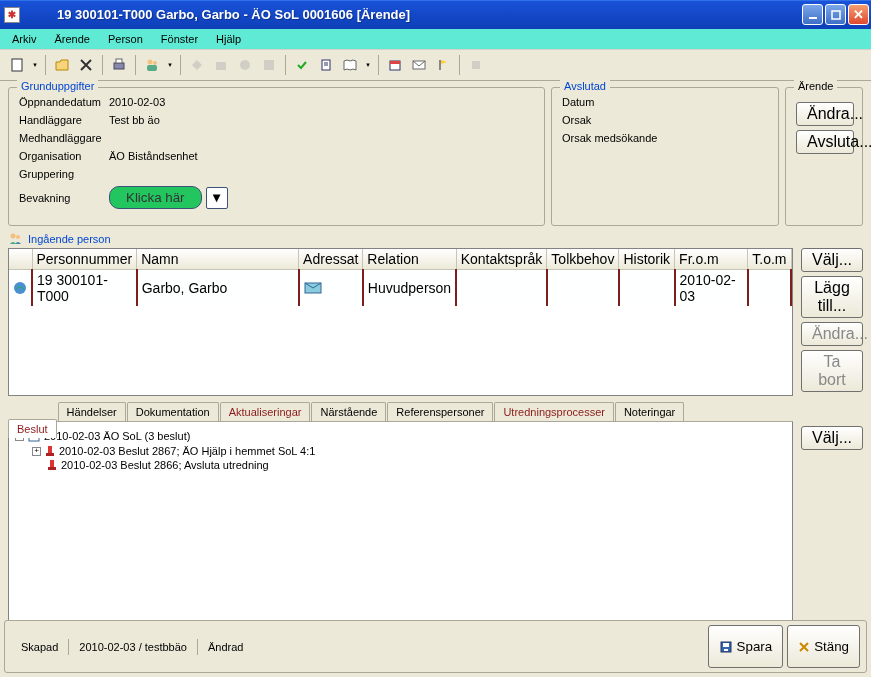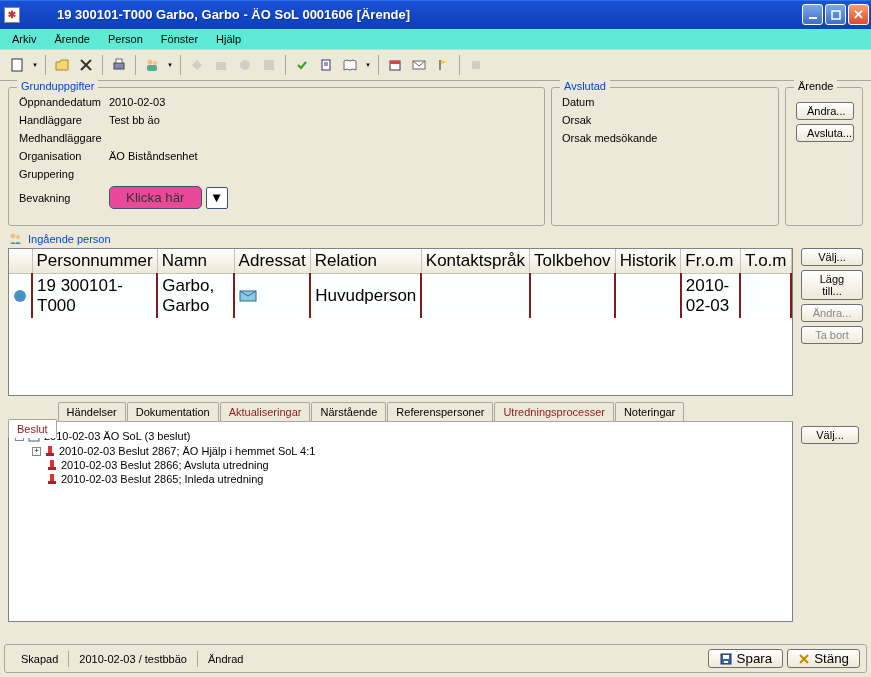--- a/index.html
+++ b/index.html
@@ -32,36 +32,36 @@
 .fs-avslut { width: 228px; }
 .fs-arende { width: 78px; }
 
 .kv-row { display: flex; margin-bottom: 6px; }
 .kv-label { width: 90px; }
 
 .grund-cols { display: flex; flex-direction: column; }
 .grund-col1 { width: 250px; }
 .grund-col2 { flex: 1; }
 
-.btn { background: linear-gradient(to bottom, #fff, #ece9d8); border: 1px solid #707070; border-radius: 3px; padding: 2px 10px; font-size: 11px; cursor: pointer; min-width: 58px; text-align: center; }
+.btn { background: linear-gradient(to bottom, #fff, #ece9d8); border: 1px solid #707070; border-radius: 3px; padding: 2px 10px; font-size: 16px; cursor: pointer; min-width: 58px; text-align: center; }
 .btn.disabled { color: #888; }
 
 .klicka-row { display: flex; align-items: center; gap: 4px; }
-.klicka-btn { border: 1px solid #3d5277; background: #ec4899; padding: 3px 16px; cursor: pointer; border-radius: 5px; color: #333; }
+.klicka-btn { border: 1px solid #3d5277; background: #22c55e; padding: 3px 16px; cursor: pointer; border-radius: 10px; color: #333; }
 .dd-btn { border: 1px solid #3d5277; background: #fff; width: 22px; height: 22px; display: flex; align-items: center; justify-content: center; cursor: pointer; border-radius: 2px; }
 
 .arende-btns { display: flex; flex-direction: column; gap: 4px; margin-top: 6px; }
 
 .person-section { margin-bottom: 6px; }
 .person-header { display: flex; align-items: center; gap: 4px; margin-bottom: 2px; color: #0046d5; }
 .person-body { display: flex; gap: 8px; }
 .person-grid-wrap { flex: 1; border: 1px solid #848284; background: #fff; height: 148px; }
 .person-btns { display: flex; flex-direction: column; gap: 4px; width: 62px; }
 
-table.grid { width: 100%; border-collapse: collapse; font-size: 17px; }
+table.grid { width: 100%; border-collapse: collapse; font-size: 14px; }
 table.grid th { background: linear-gradient(to bottom, #fff, #ece9d8); border: 1px solid #c8c4b8; border-top: none; text-align: left; font-weight: normal; padding: 2px 4px; height: 18px; }
 table.grid th:first-child { border-left: none; width: 22px; }
 table.grid td { padding: 2px 4px; border-right: 2px solid #7f1d1d; }
 table.grid tr.data-row td { background: #feffff; }
 
 .tabs-section { display: flex; gap: 8px; }
 .tabs-area { flex: 1; }
 .tabs-row { display: flex; border-bottom: 1px solid #aca899; }
 .tab { padding: 3px 8px; border: 1px solid #aca899; border-bottom: none; margin-right: 1px; background: #ece9d8; cursor: pointer; border-radius: 2px 2px 0 0; position: relative; }
 .tab.active { background: #fff; color: #8b1a1a; top: 17px; }
@@ -70,21 +70,21 @@
 
 .tree-node { display: flex; align-items: center; gap: 3px; padding: 1px 0; }
 .tree-indent { display: inline-block; }
 .tree-toggle { width: 9px; height: 9px; border: 1px solid #888; display: inline-flex; align-items: center; justify-content: center; font-size: 8px; line-height: 1; cursor: pointer; background: #fff; }
 
 .tabs-side-btns { width: 62px; padding-top: 24px; }
 
 .statusbar { position: absolute; bottom: 4px; left: 4px; right: 4px; border: 1px solid #aca899; border-radius: 3px; background: #ece9d8; padding: 4px 6px; display: flex; align-items: center; gap: 0; }
 .status-cell { padding: 2px 10px; border-right: 1px solid #aca899; }
 .status-spacer { flex: 1; }
-.status-btn { display: flex; align-items: center; gap: 4px; border: 1px solid #707070; background: linear-gradient(to bottom,#fff,#ece9d8); border-radius: 3px; padding: 1px 10px; cursor: pointer; margin-left: 4px; }
+.status-btn { display: flex; align-items: center; gap: 4px; border: 1px solid #707070; background: linear-gradient(to bottom,#fff,#ece9d8); border-radius: 3px; padding: 13px 10px; cursor: pointer; margin-left: 4px; }
 
 svg { display: block; }
 </style>
 </head>
 <body>
 
 <div class="titlebar">
   <span class="titlebar-icon">✱</span>
   <span class="titlebar-text">19 300101-T000   Garbo, Garbo   -   ÄO SoL   0001606   [Ärende]</span>
   <div class="win-controls">
@@ -374,30 +374,20 @@
         <div class="tree-node">
           <span class="tree-indent" style="width:28px"></span>
           <span>
               <svg width="12" height="12">
                 <rect x="4" y="1" width="4" height="7" fill="#d33"></rect>
                 <rect x="2" y="8" width="8" height="3" fill="#a22"></rect>
               </svg>
             </span>
           <span>2010-02-03  Beslut 2866; Avsluta utredning</span>
         </div>
-        <div class="tree-node">
-          <span class="tree-indent" style="width:28px"></span>
-          <span>
-              <svg width="12" height="12">
-                <rect x="4" y="1" width="4" height="7" fill="#d33"></rect>
-                <rect x="2" y="8" width="8" height="3" fill="#a22"></rect>
-              </svg>
-            </span>
-          <span>2010-02-03  Beslut 2865; Inleda utredning</span>
-        </div>
       </div>
     </div>
     <div class="tabs-side-btns">
       <button class="btn">Välj...</button>
     </div>
   </div>
 
 </div>
 
 <div class="statusbar">

